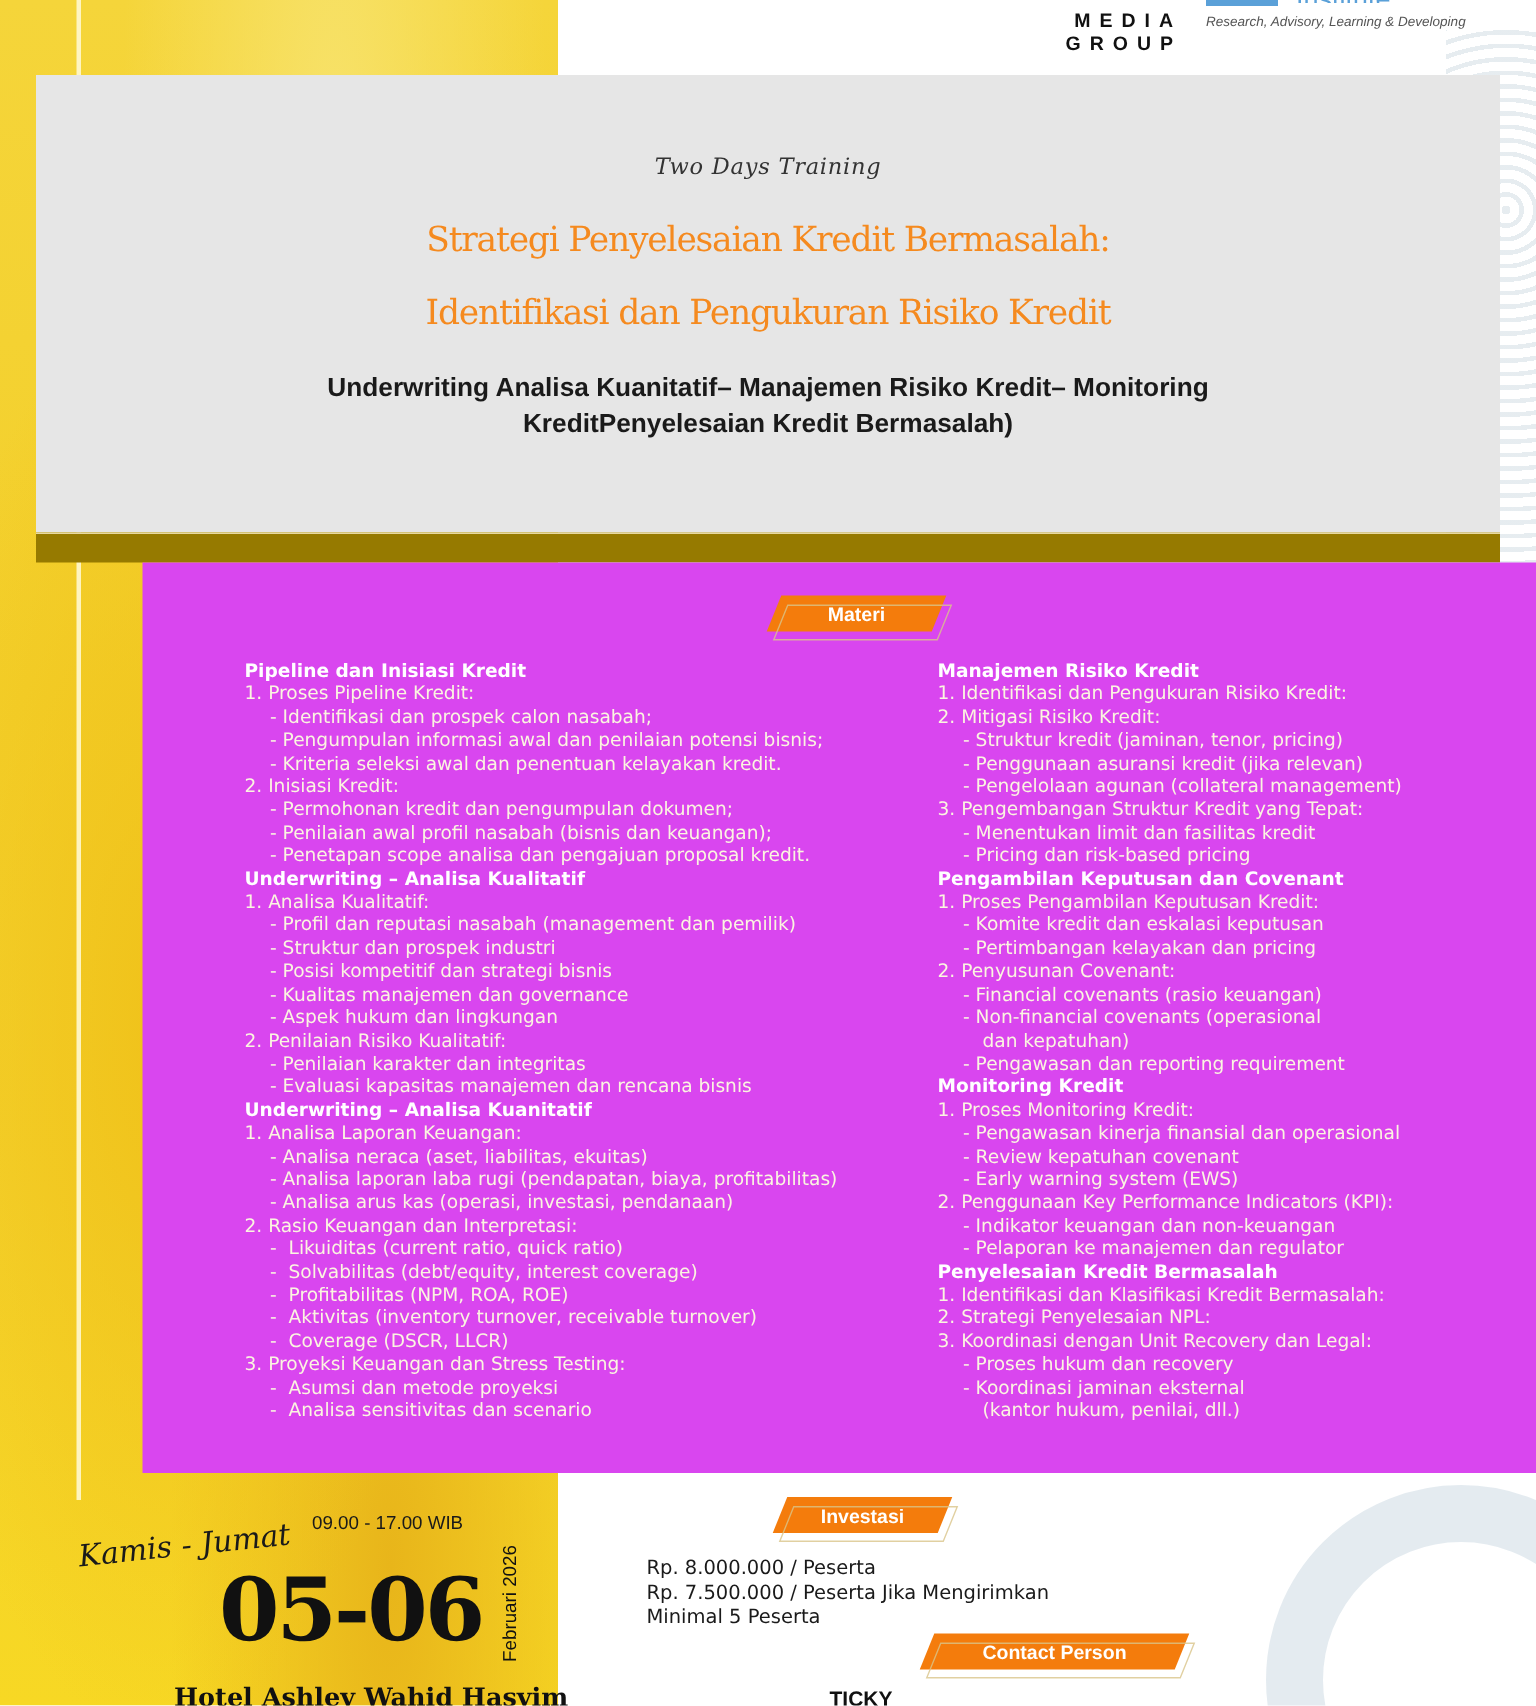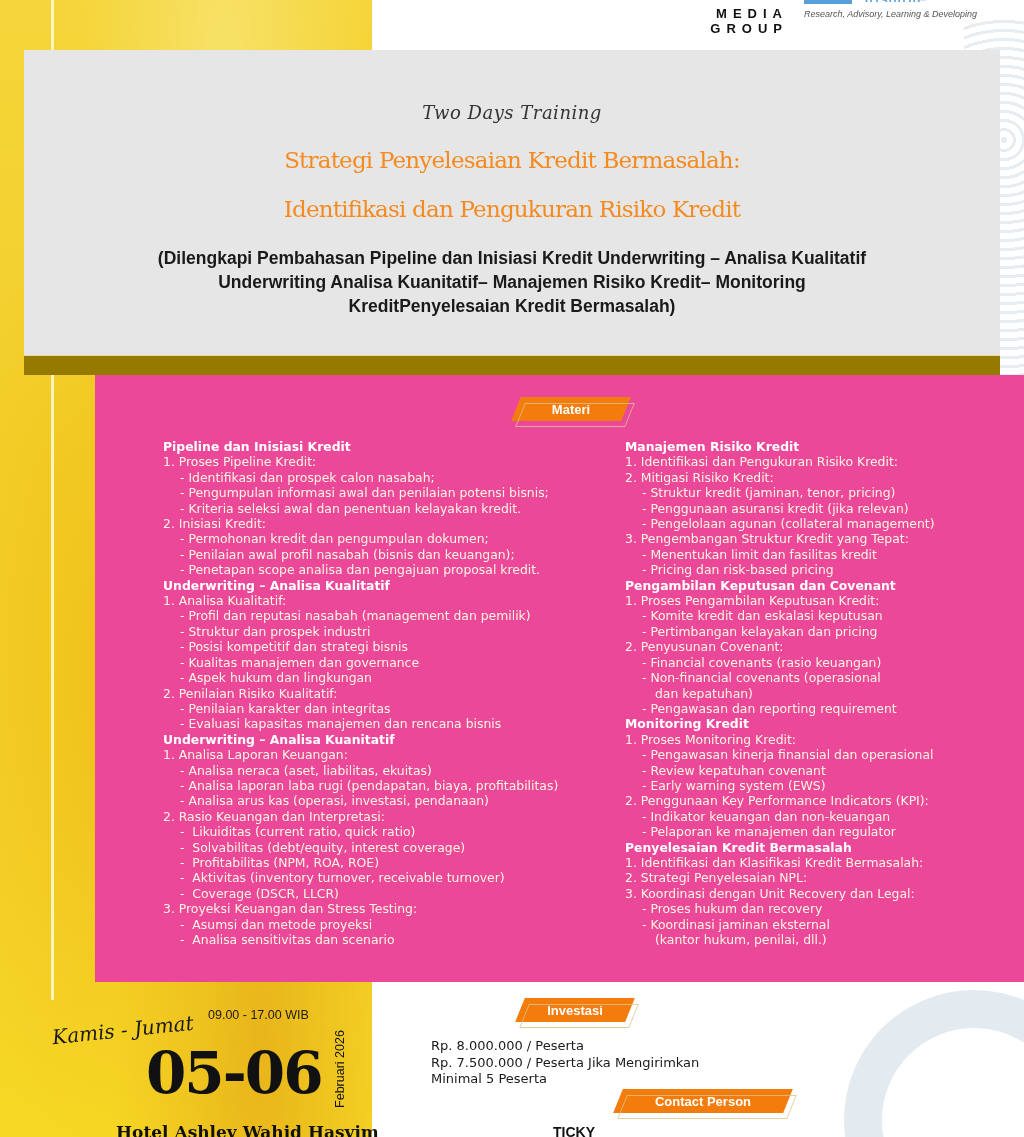--- a/index.html
+++ b/index.html
@@ -35,33 +35,33 @@
   .logo-right .inst { position: absolute; left: 60px; top: -10px; font-family: "Liberation Sans", sans-serif; font-size: 18px; color: #5aa0d8; height: 12px; overflow: hidden; line-height: 18px; }
   .logo-right .tag { position: absolute; left: 0; top: 9px; font-family: Liberation Sans, sans-serif; font-style: italic; font-size: 9px; color: #555; white-space: nowrap; }
 
   
   .header-box {
     position: absolute; left: 24px; top: 50px; width: 976px; height: 305px; background: #e6e6e6;
   }
   .olive-strip { position: absolute; left: 24px; top: 355px; width: 976px; height: 20px; background: #967a00; border-top: 1px solid #e8d9a0; }
   .script {
     position: absolute; left: 0; width: 100%; top: 52px; text-align: center;
-    font-family: "DejaVu Serif", serif; font-style: italic; font-size: 18px; color: #333; letter-spacing: .5px;
+    font-family: "DejaVu Serif", serif; font-style: italic; font-size: 15px; color: #333; letter-spacing: .5px;
   }
   .title {
     position: absolute; left: 0; width: 100%; top: 86px; text-align: center;
     font-family: "DejaVu Serif", serif; font-size: 23px; line-height: 49px; color: #f58a1f; letter-spacing: -.8px;
   }
   .subtitle {
     position: absolute; left: 100px; width: 776px; top: 196px; text-align: center;
     font-family: "Liberation Sans", sans-serif; font-weight: bold; font-size: 17.5px; line-height: 24px; color: #1a1a1a;
   }
 
   
-  .panel { position: absolute; left: 95px; top: 375px; width: 929px; height: 607px; background: #ec4899; }
+  .panel { position: absolute; left: 95px; top: 375px; width: 929px; height: 607px; background: #d946ef; }
   .badge {
     position: absolute; height: 24px; display: flex; align-items: center; justify-content: center;
     color: #fff; font-family: "Liberation Sans", sans-serif; font-weight: bold; font-size: 13px;
   }
   .badge::before {
     content: ""; position: absolute; inset: 0; background: #f47c0c; transform: skewX(-22deg); z-index: 0;
   }
   .badge::after {
     content: ""; position: absolute; left: 4px; top: 6px; right: -4px; bottom: -6px;
     border: 1px solid #d9c48a; transform: skewX(-22deg); z-index: 0; opacity: .8;
@@ -109,21 +109,20 @@
   <div class="tag">Research, Advisory, Learning &amp; Developing</div>
 </div>
 
 <div class="header-box">
   <div class="script">Two Days Training</div>
   <div class="title">
     <div>Strategi Penyelesaian Kredit Bermasalah:</div>
     <div>Identifikasi dan Pengukuran Risiko Kredit</div>
   </div>
   <div class="subtitle">
-    <div>(Dilengkapi Pembahasan Pipeline dan Inisiasi Kredit Underwriting – Analisa Kualitatif</div>
     <div>Underwriting Analisa Kuanitatif– Manajemen Risiko Kredit– Monitoring</div>
     <div>KreditPenyelesaian Kredit Bermasalah)</div>
   </div>
 </div>
 <div class="olive-strip"></div>
 
 <div class="panel">
   <div class="badge badge-materi">
     <span>Materi</span>
   </div>

